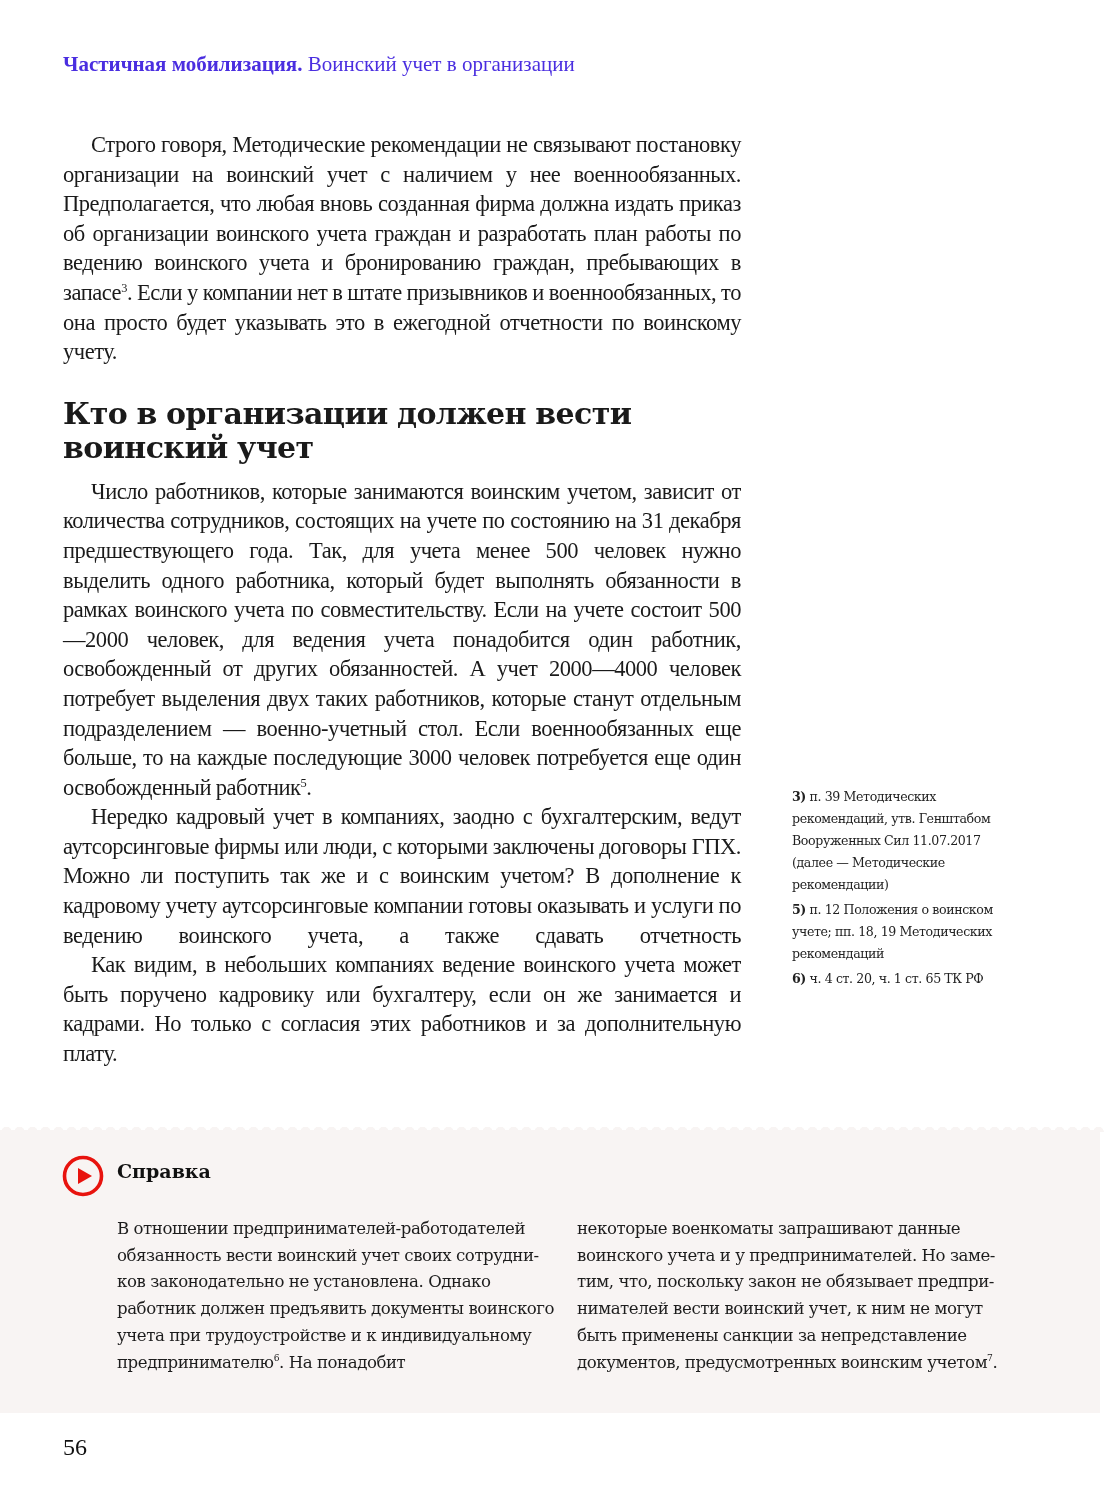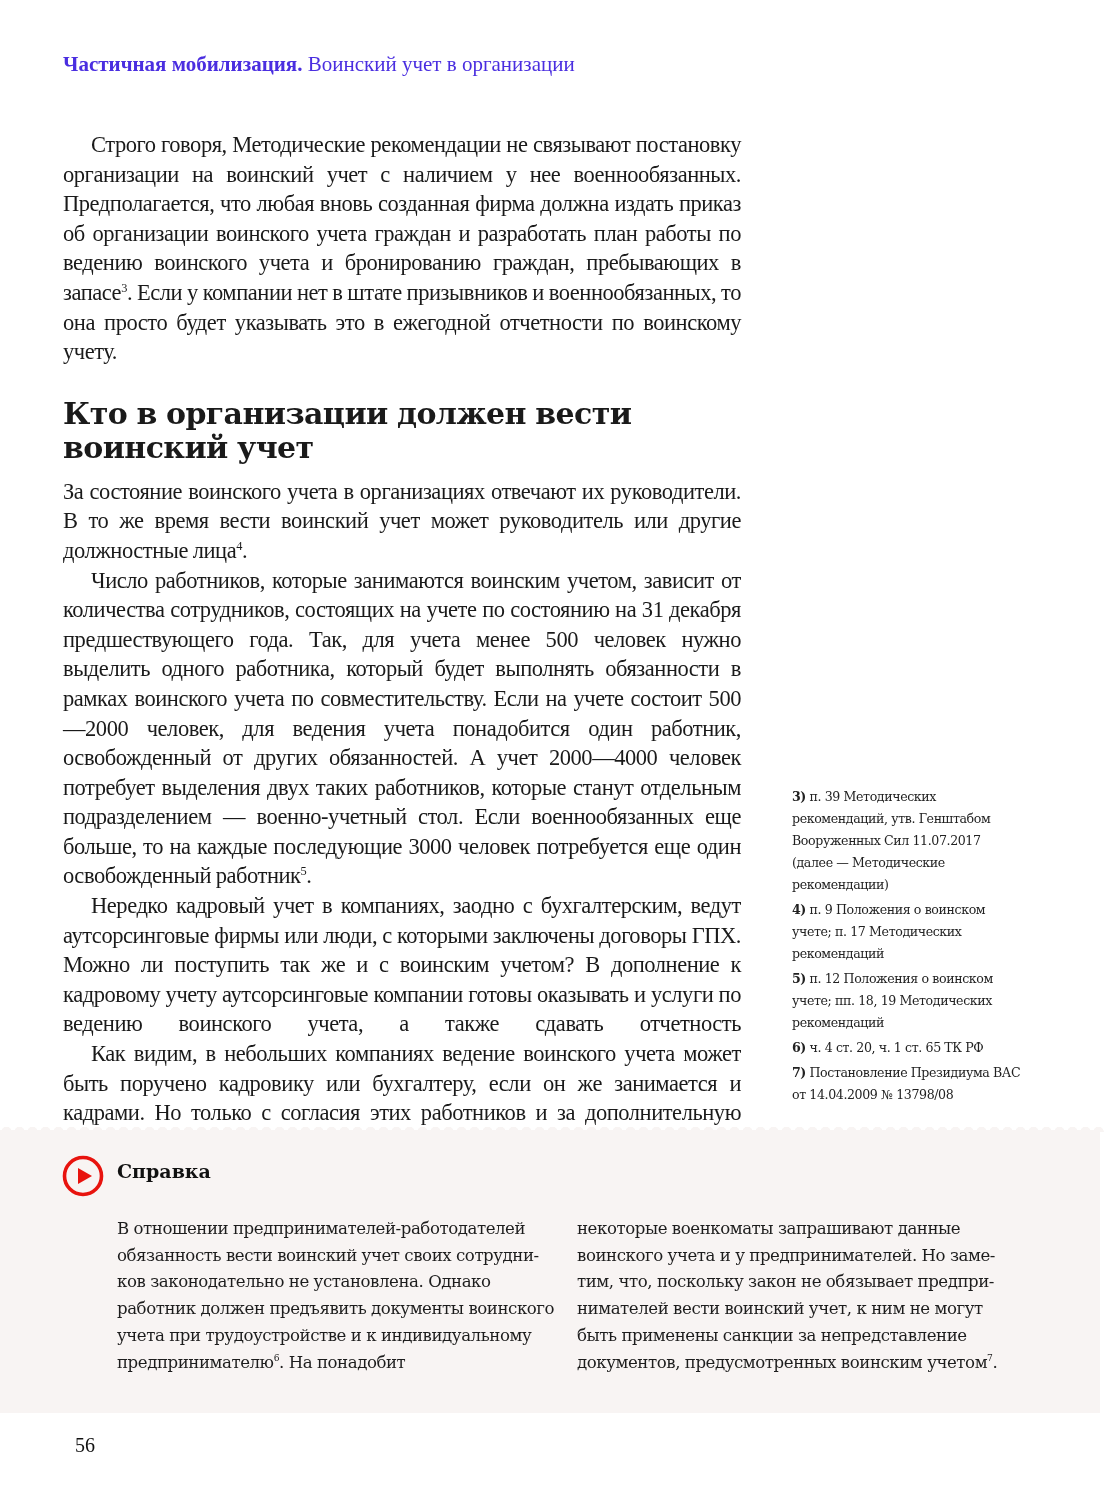--- a/index.html
+++ b/index.html
@@ -53,51 +53,48 @@
     .sidebar-col {
       position: absolute; top: 86px; width: 440px;
       font-family: "DejaVu Serif", serif; font-size: 16.6px; line-height: 26.7px; color: #1d1d1d;
       letter-spacing: -0.45px;
     }
     .sidebar-col.left { left: 117px; }
     .sidebar-col.right { left: 577px; }
 
     .page-number {
       position: absolute; left: 63px; top: 1434px;
-      font-family: "Liberation Serif", serif; font-size: 20px; color: #111; margin-left: 12px;
+      font-family: "Liberation Serif", serif; font-size: 24px; color: #111;
     }
   </style>
 </head>
 <body>
 
 <div class="running-head">
   <span class="bold">Частичная мобилизация.</span>
   <span>Воинский учет в организации</span>
 </div>
 
 <div class="main">
   <p class="indent"><span>Строго говоря, Методические рекомендации не связывают поста­новку организации на воинский учет с наличием у нее военнообя­занных. Предполагается, что любая вновь созданная фирма должна издать приказ об организации воинского учета граждан и разрабо­тать план работы по ведению воинского учета и бронированию граждан, пребывающих в запасе</span><sup>3</sup><span>. Если у компании нет в штате при­зывников и военнообязанных, то она просто будет указывать это в ежегодной отчетности по воинскому учету.</span></p>
 
   <h2>Кто в организации должен вести воинский учет</h2>
 
-  <p><span>За состояние воинского учета в организациях отвечают их руково­дители. В то же время вести воинский учет может руководитель или другие должностные лица</span><sup>4</sup><span>.</span></p>
 
   <p class="indent"><span>Число работников, которые занимаются воинским учетом, зави­сит от количества сотрудников, состоящих на учете по состоянию на 31 декабря предшествующего года. Так, для учета менее 500 че­ловек нужно выделить одного работника, который будет выполнять обязанности в рамках воинского учета по совместительству. Если на учете состоит 500—2000 человек, для ведения учета понадобит­ся один работник, освобожденный от других обязанностей. А учет 2000—4000 человек потребует выделения двух таких работников, которые станут отдельным подразделением — военно-учетный стол. Если военнообязанных еще больше, то на каждые последующие 3000 человек потребуется еще один освобожденный работник</span><sup>5</sup><span>.</span></p>
 
   <p class="indent" style="text-align-last: justify;"><span>Нередко кадровый учет в компаниях, заодно с бухгалтерским, ведут аутсорсинговые фирмы или люди, с которыми заключены договоры ГПХ. Можно ли поступить так же и с воинским учетом? В дополне­ние к кадровому учету аутсорсинговые компании готовы оказывать и услуги по ведению воинского учета, а также сдавать отчетность</span></p>
 
   <p class="indent"><span>Как видим, в небольших компаниях ведение воинского учета мо­жет быть поручено кадровику или бухгалтеру, если он же занимается и кадрами. Но только с согласия этих работников и за дополнитель­ную плату.</span></p>
 </div>
 
 <div class="footnotes">
   <div class="footnote"><span class="num">3)</span> <span>п. 39 Методических рекомендаций, утв. Генштабом Вооруженных Сил 11.07.2017 (далее — Методические рекомендации)</span></div>
-  <div class="footnote"><span class="num">4)</span> <span>п. 9 Положения о воинском учете; п. 17 Методических рекомендаций</span></div>
   <div class="footnote"><span class="num">5)</span> <span>п. 12 Положения о воинском учете; пп. 18, 19 Методических рекомендаций</span></div>
   <div class="footnote"><span class="num">6)</span> <span>ч. 4 ст. 20, ч. 1 ст. 65 ТК РФ</span></div>
-  <div class="footnote"><span class="num">7)</span> <span>Постановление Президиума ВАС от 14.04.2009 № 13798/08</span></div>
 </div>
 
 <div class="sidebar">
   <div class="scallop"></div>
   <div class="sidebar-icon">
     <svg width="42" height="42" viewBox="0 0 42 42">
       <circle cx="21" cy="21" r="18.5" fill="none" stroke="#e8130e" stroke-width="3.6"></circle>
       <polygon points="16,13 30,21 16,29" fill="#e8130e"></polygon>
     </svg>
   </div>

